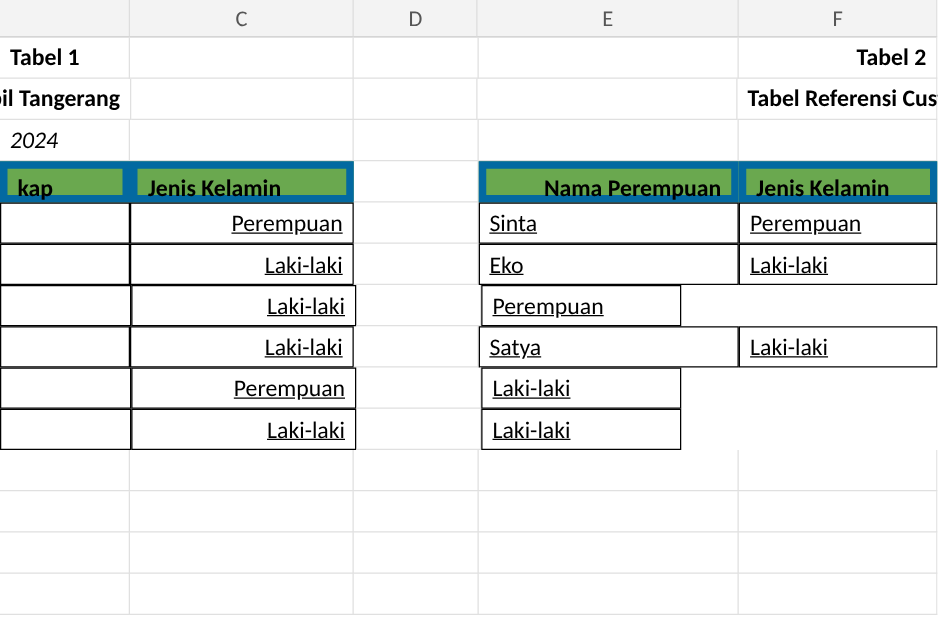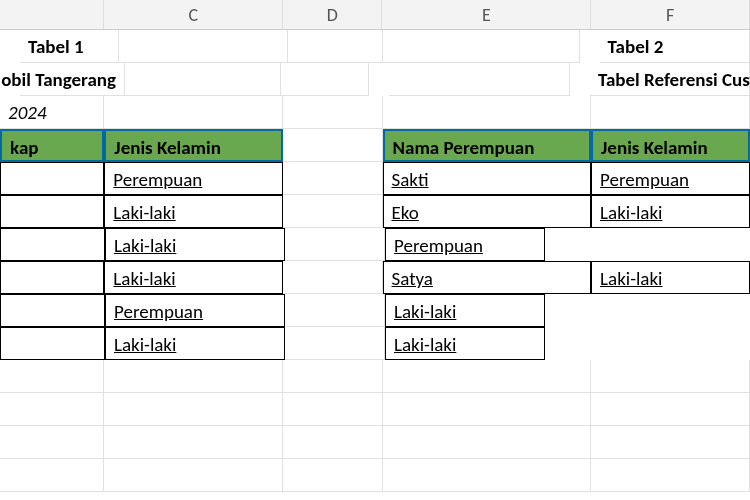--- a/index.html
+++ b/index.html
@@ -37,27 +37,27 @@
     height: 33px;
   }
   .cell {
     border-right: 1px solid #e0e0e0;
     border-bottom: 1px solid #e0e0e0;
     padding: 4px 8px;
     line-height: 25px;
     white-space: nowrap;
     overflow: visible;
   }
-  .bold { font-weight: 700; margin-left: 20px; }
+  .bold { font-weight: 700; }
   .italic { font-style: italic; }
-  .center { text-align: left; }
+  .center { text-align: right; }
   .header-green {
     background: #6aa84f;
     font-weight: 700;
-    border: 2px solid #0369a1;
+    border: 6px solid #0369a1;
   }
   .bordered {
     border: 1px solid #000;
     text-decoration: underline;
   }
   
   .cB { width: 105px; }
   .cC { width: 180px; }
   .cD { width: 100px; }
   .cE { width: 210px; }
@@ -107,21 +107,21 @@
       <div class="cell cC header-green">Jenis Kelamin</div>
       <div class="cell cD"></div>
       <div class="cell cE header-green center">Nama Perempuan</div>
       <div class="cell cF header-green">Jenis Kelamin</div>
     </div>
 
     <div class="row">
       <div class="cell cB bordered"></div>
       <div class="cell cC bordered center">Perempuan</div>
       <div class="cell cD"></div>
-      <div class="cell cE bordered">Sakti</div>
+      <div class="cell cE bordered">Sinta</div>
       <div class="cell cF bordered">Perempuan</div>
     </div>
     <div class="row">
       <div class="cell cB bordered"></div>
       <div class="cell cC bordered center">Laki-laki</div>
       <div class="cell cD"></div>
       <div class="cell cE bordered">Eko</div>
       <div class="cell cF bordered">Laki-laki</div>
     </div>
     <div class="row">

